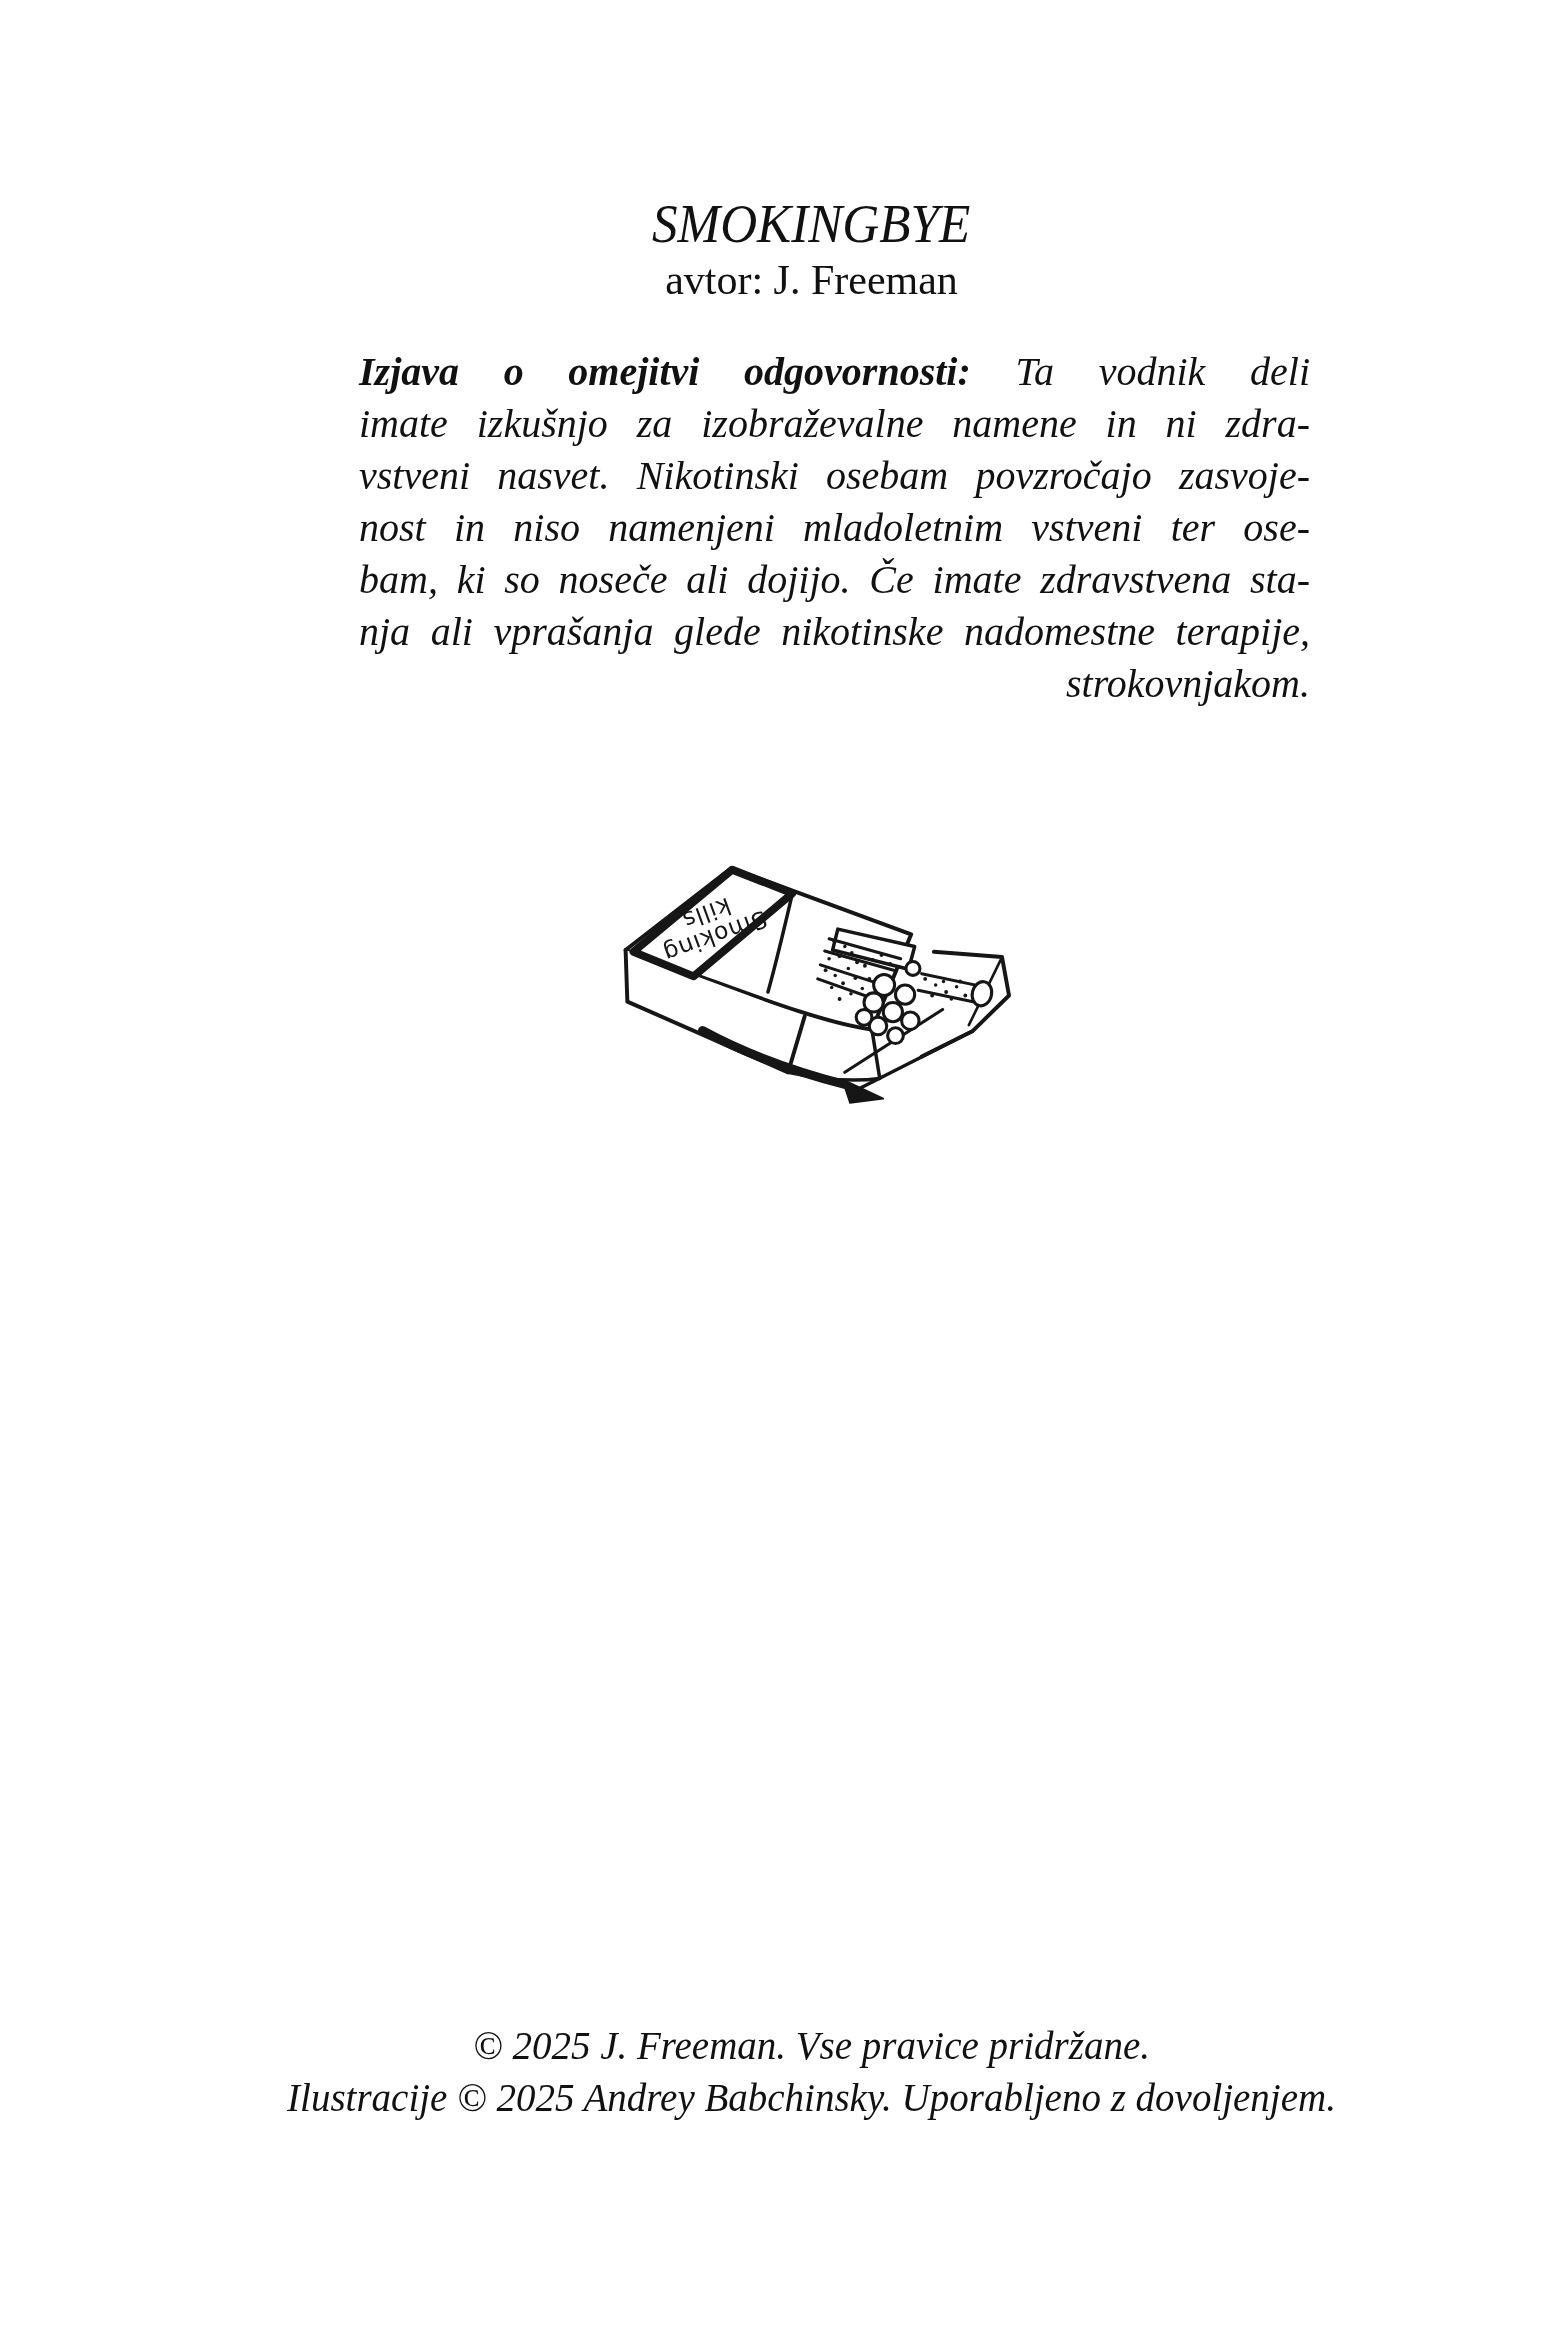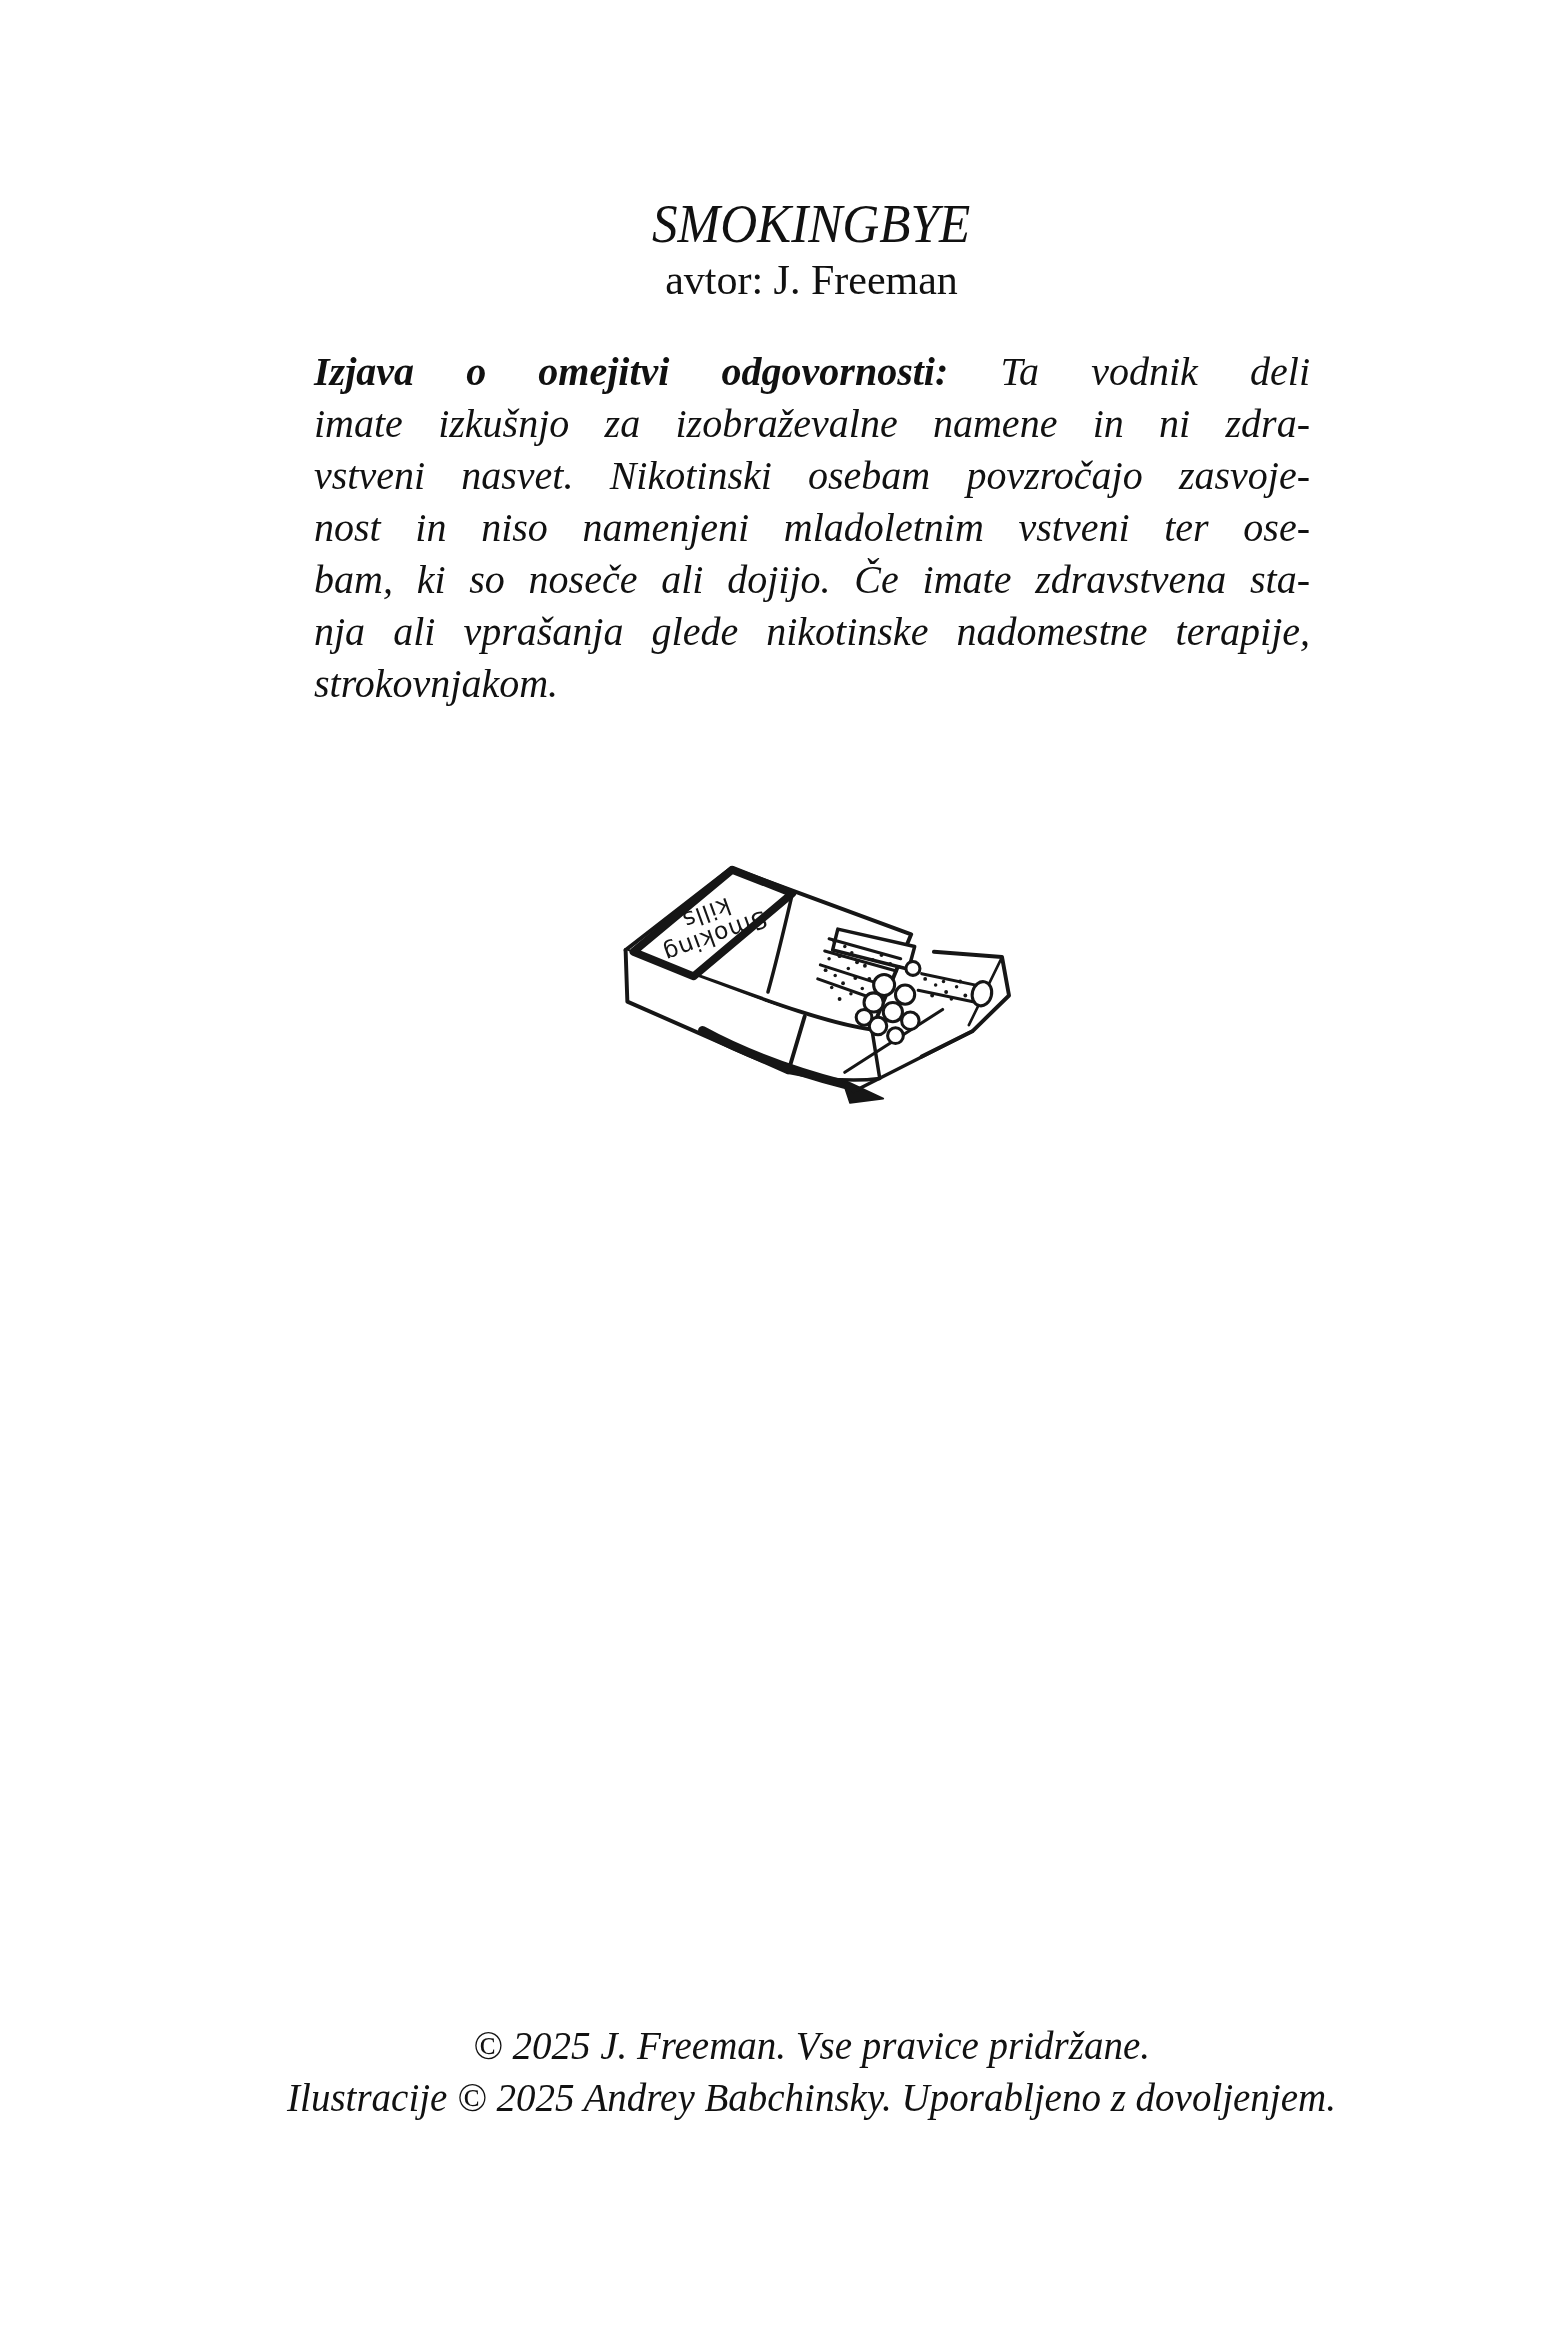--- a/index.html
+++ b/index.html
@@ -24,22 +24,22 @@
     position:absolute; top:258px; left:0; width:1561px;
     transform:translateX(31px);
     text-align:center;
     font-size:42px; line-height:45px;
   }
   .disclaimer {
     position:absolute; left:314px; top:346px; width:996px;
     font-style:italic;
     font-size:40px; line-height:52px;
   }
-  .disclaimer .line { text-align:justify; text-align-last:justify; }
-  .disclaimer .line.last { text-align:left; text-align-last:auto; }
+  .disclaimer .line { text-align:justify; text-align-last:justify;margin-left:45px; }
+  .disclaimer .line.last { text-align:right; text-align-last:auto; }
   .disclaimer .lead { font-weight:bold; }
   .illustration {
     position:absolute; left:618px; top:854px; width:396px; height:262px;
   }
   .illustration svg { width:100%; height:100%; display:block; }
   .copyright {
     position:absolute; top:2020px; left:0; width:1561px;
     transform:translateX(31px);
     text-align:center;
     font-style:italic;

